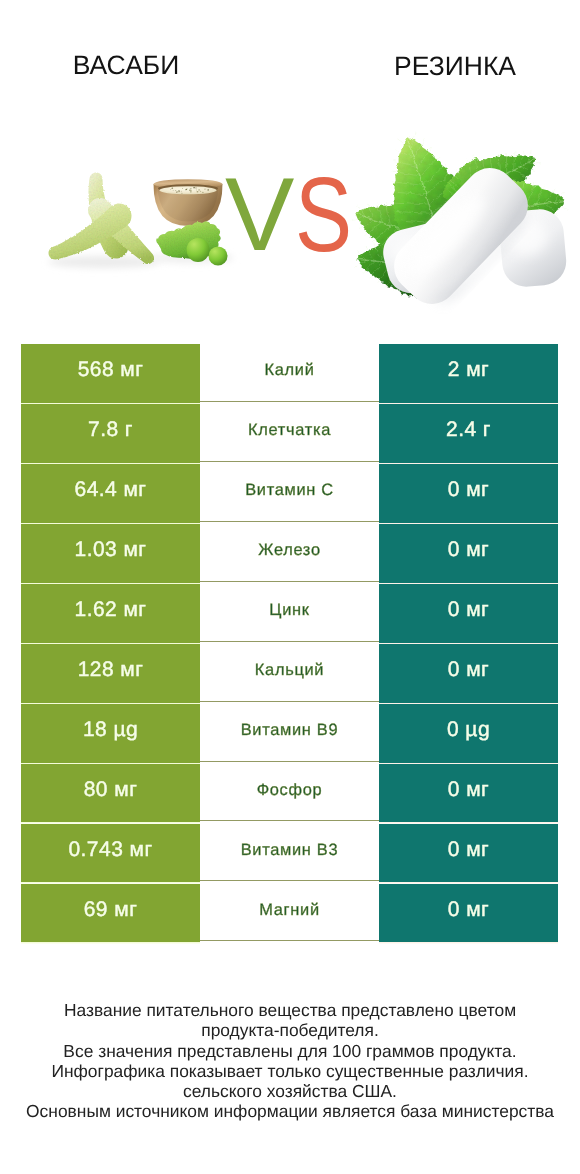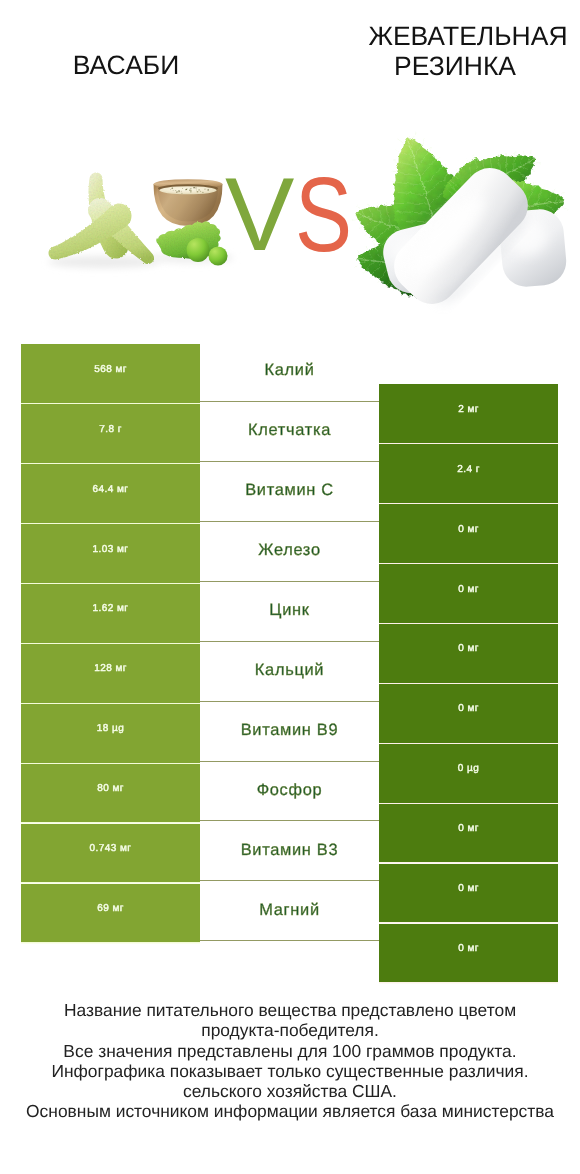--- a/index.html
+++ b/index.html
@@ -6,23 +6,23 @@
   *{-webkit-font-smoothing:antialiased;text-rendering:geometricPrecision;}
   body{width:580px;height:1174px;font-family:"Liberation Sans",sans-serif;overflow:hidden;}
   .page{position:relative;width:580px;height:1174px;background:#fff;}
   .title{position:absolute;font-size:26.5px;color:#131313;font-weight:400;text-align:center;line-height:30px;letter-spacing:0px;}
   .t-left{left:6px;top:50px;width:240px;}
   .t-right{left:348px;top:21px;width:240px;}
   .hero{position:absolute;left:0;top:0;width:580px;height:330px;}
   .vs{position:absolute;left:0;top:0;width:580px;height:330px;pointer-events:none;}
   .table{position:absolute;left:0;top:344px;width:580px;}
   .row{position:relative;height:58.6px;margin-bottom:1.4px;}
-  .cL,.cR{position:absolute;top:0;width:179px;height:58.6px;display:flex;align-items:center;justify-content:center;font-size:10px;font-weight:400;color:#f6fde8;-webkit-text-stroke:0.45px #f6fde8;letter-spacing:.45px;line-height:1;padding-bottom:7.5px;box-sizing:border-box;}
+  .cL,.cR{position:absolute;top:0;width:179px;height:58.6px;display:flex;align-items:center;justify-content:center;font-size:21px;font-weight:400;color:#f6fde8;-webkit-text-stroke:0.45px #f6fde8;letter-spacing:.45px;line-height:1;padding-bottom:7.5px;box-sizing:border-box;}
   .cL{left:21px;background:#82a532;box-shadow:0 1.4px 0 #f4fcd8;}
-  .cR{left:379px;background:#4d7c0f;box-shadow:0 1.4px 0 #fdf2e8;margin-top:40px;}
+  .cR{left:379px;background:#0f766e;box-shadow:0 1.4px 0 #fdf2e8;}
   .cM{position:absolute;left:200px;top:0;width:179px;height:57.6px;border-bottom:1px solid #939a63;display:flex;align-items:center;justify-content:center;font-size:16.4px;font-weight:400;color:#14532d;-webkit-text-stroke:0.45px #7c9141;letter-spacing:.7px;line-height:1;padding-bottom:4px;box-sizing:border-box;}
   .t-right .l2{position:relative;left:-13px;}
   .foot{position:absolute;left:0;top:1000px;width:580px;text-align:center;font-size:17.4px;color:#222;line-height:20.3px;}
 </style>
 </head>
 <body>
 
 <div class="page">
 
 <svg class="hero" viewBox="0 0 580 330">
@@ -231,21 +231,21 @@
     <g transform="translate(461,236) rotate(-46)">
             <rect x="-76" y="-34" width="152" height="68" rx="25" ry="25" fill="url(#gumC)"></rect>
             <ellipse cx="-10" cy="-11" rx="53" ry="16" fill="#fff" opacity=".82" filter="url(#blur6)"></ellipse>
             <path d="M-66 25q32 10 66 10 34 0 66-10-6 12-22 14h-88q-16-2-22-14z" fill="#c3c7ce" opacity=".4" filter="url(#blur6)"></path>
           </g>
   </g>
 </g>
 </svg>
 
   <div class="title t-left">ВАСАБИ</div>
-  <div class="title t-right"><span>ЖЕВАТЕЛЬНАЯ</span><br><span class="l2">РЕЗИНКА</span></div>
+  <div class="title t-right"><br><span class="l2">РЕЗИНКА</span></div>
   <svg class="vs" viewBox="0 0 580 330">
     <text x="225" y="250" font-family="Liberation Sans, sans-serif" font-size="104" fill="#7fa73c">V</text>
     <text x="295" y="251" font-family="Liberation Sans, sans-serif" font-size="106" textLength="57" lengthAdjust="spacingAndGlyphs" fill="#e4654a">S</text>
   </svg>
   <div class="table" id="tbl">
       <div class="row">
         <div class="cL">568 мг</div>
         <div class="cM">Калий</div>
         <div class="cR">2 мг</div>
       </div>

